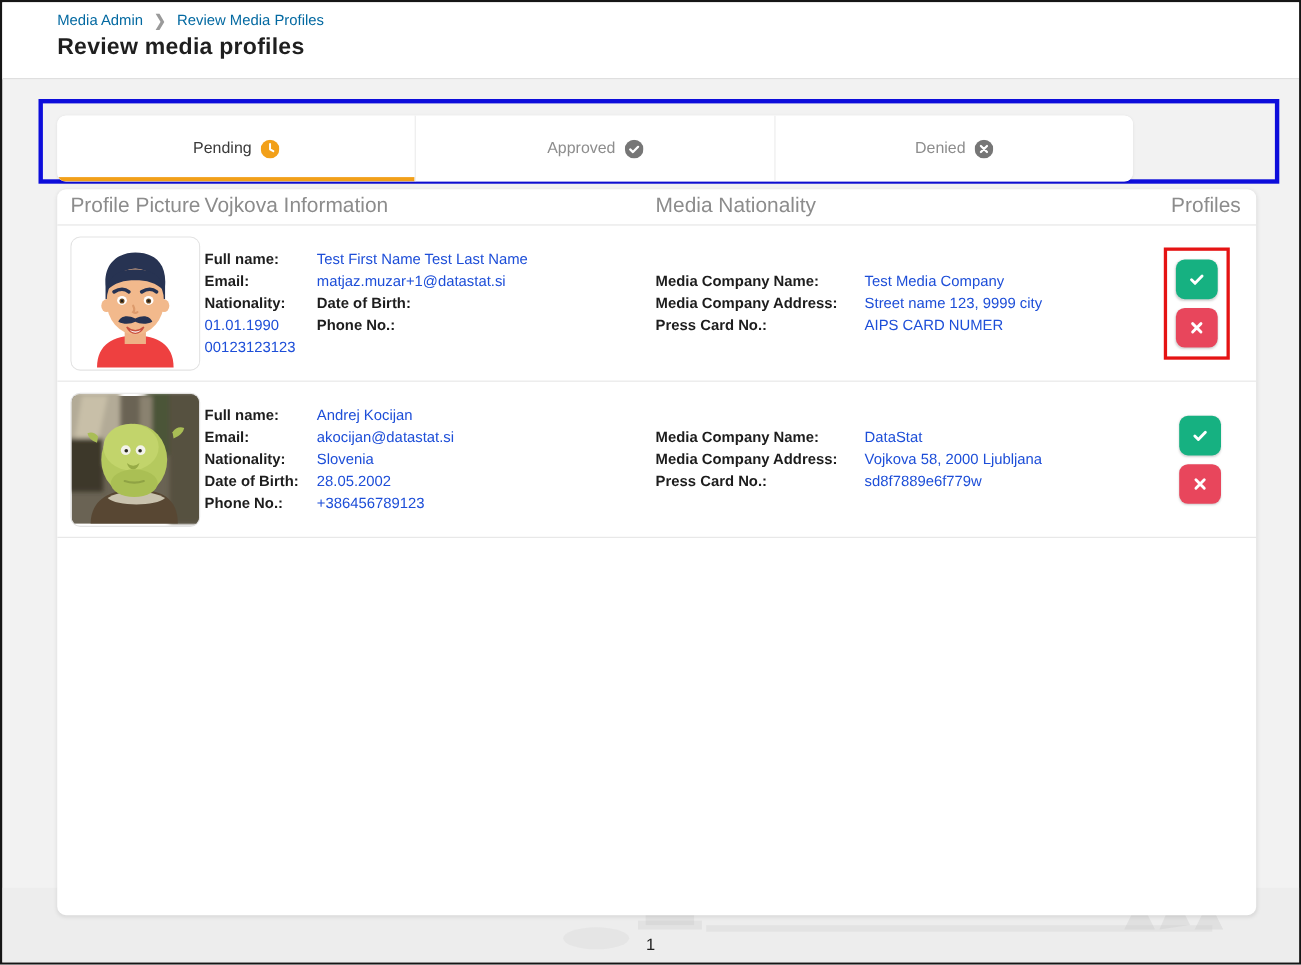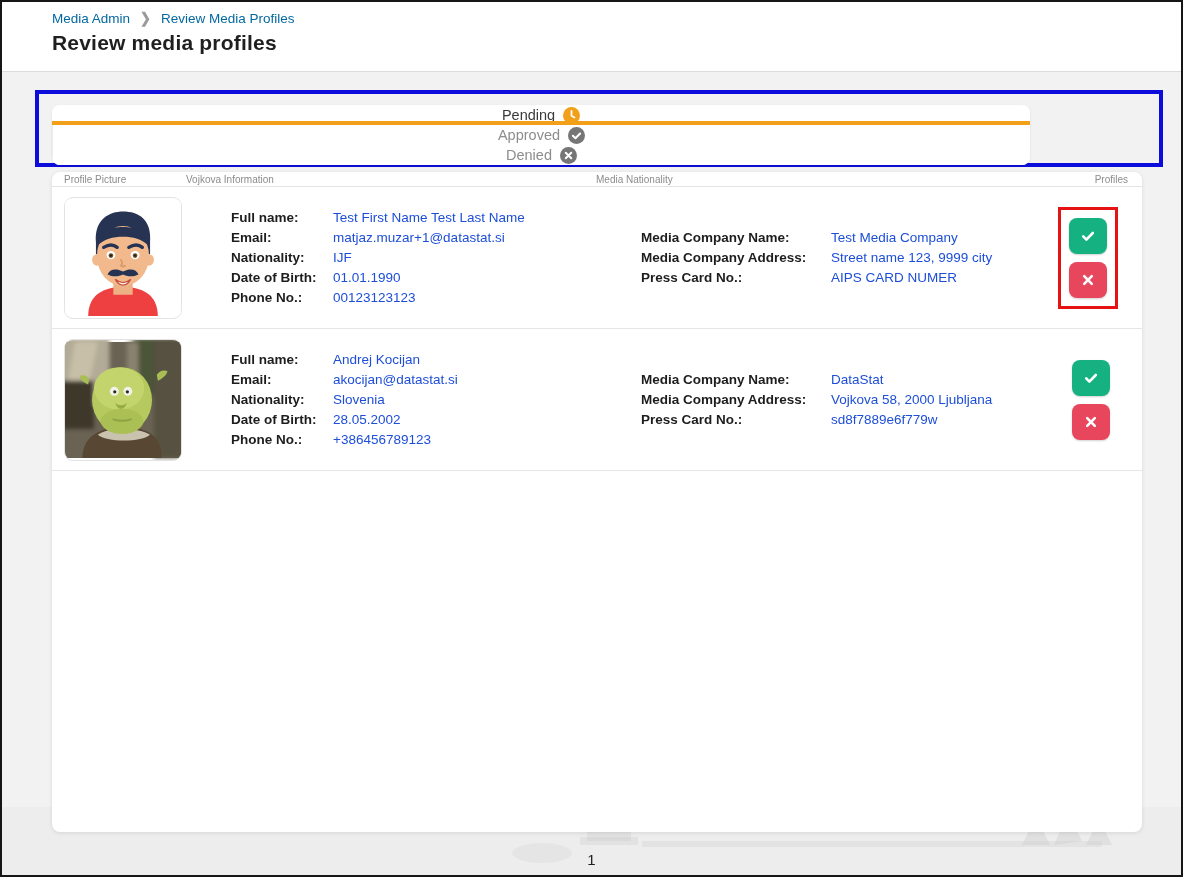--- a/index.html
+++ b/index.html
@@ -23,52 +23,51 @@
   .tabs-annotation {
     position:absolute; left:33px; top:88px; width:1128px; height:77px;
     border:4px solid #0d0ddb; background:transparent;
   }
   
   .tabbar {
     position:absolute; left:50px; top:103px; width:978px; height:60px;
     background:#fff; border-radius:8px; overflow:hidden;
     box-shadow:0 1px 3px rgba(0,0,0,.08);
     display:flex;
-    flex-direction:column;
   }
   .tab {
     position:relative; flex:1 1 0; display:flex; align-items:center; justify-content:center;
     gap:8px; font-size:14.5px; color:#8d8d8d; cursor:pointer; background:#fff;
   }
   .tab + .tab { border-left:1px solid #ececec; }
   .tab.active { color:#3a3a3a; }
   .tab.active::after {
     content:""; position:absolute; left:0; right:0; bottom:0; height:4px; background:#f2a019;
   }
   .tab .t-icon { width:17px; height:17px; display:block; }
   
   .table-card {
     position:absolute; left:50px; top:170px; width:1090px; height:660px;
     background:#fff; border-radius:8px; box-shadow:0 1px 4px rgba(0,0,0,.10);
     overflow:hidden;
   }
   .grid-row { display:grid; grid-template-columns:134px 410px 434px 1fr; align-items:center; }
   .thead {
-    height:15px; border-bottom:1px solid #e4e4e4; font-size:10px; color:#8c8c8c;
+    height:33px; border-bottom:1px solid #e4e4e4; font-size:19px; color:#8c8c8c;
   }
   .thead .th { padding-left:0; }
   .thead .th.c1 { padding-left:12px; }
   .thead .th.c4 { text-align:right; padding-right:14px; }
   .trow { min-height:142px; border-bottom:1px solid #e6e6e6; }
   .avatar-box {
     width:118px; height:122px; margin-left:12px; border-radius:9px; overflow:hidden;
     border:1px solid #e3e3e3; background:#fff;
   }
   .avatar-box svg { display:block; width:100%; height:100%; }
-  .info-grid { display:grid; grid-template-columns:102px 1fr; font-size:13.5px; line-height:20px;margin-left:45px; }
+  .info-grid { display:grid; grid-template-columns:102px 1fr; font-size:13.5px; line-height:20px; }
   .info-grid.media { grid-template-columns:190px 1fr; }
   .info-grid .lbl { font-weight:bold; color:#1d1d1d; }
   .info-grid .val { color:#1d4ed8; }
   .actions-cell { justify-self:end; margin-right:24px; }
   .actions-stack { display:flex; flex-direction:column; gap:8px; padding:8px 8px; }
   .actions-stack.annotated { border:3px solid #e51313; }
   .act-btn {
     width:38px; height:36px; border:none; border-radius:8px; cursor:pointer;
     display:flex; align-items:center; justify-content:center;
     box-shadow:0 1px 2px rgba(0,0,0,.18);
@@ -166,21 +165,20 @@
           <path d="M52 82 q8 7 16 0 q-3 6 -8 6 q-5 0 -8 -6 Z" fill="#fff" stroke="#c9503f" stroke-width="1.4"></path>
         </svg>
       </div>
 
       <div class="info-grid">
         <span class="lbl">Full name:</span>
         <span class="val">Test First Name Test Last Name</span>
         <span class="lbl">Email:</span>
         <span class="val">matjaz.muzar+1@datastat.si</span>
         <span class="lbl">Nationality:</span>
-        <span class="val">IJF</span>
         <span class="lbl">Date of Birth:</span>
         <span class="val">01.01.1990</span>
         <span class="lbl">Phone No.:</span>
         <span class="val">00123123123</span>
       </div>
 
       <div class="info-grid media">
         <span class="lbl">Media Company Name:</span>
         <span class="val">Test Media Company</span>
         <span class="lbl">Media Company Address:</span>

